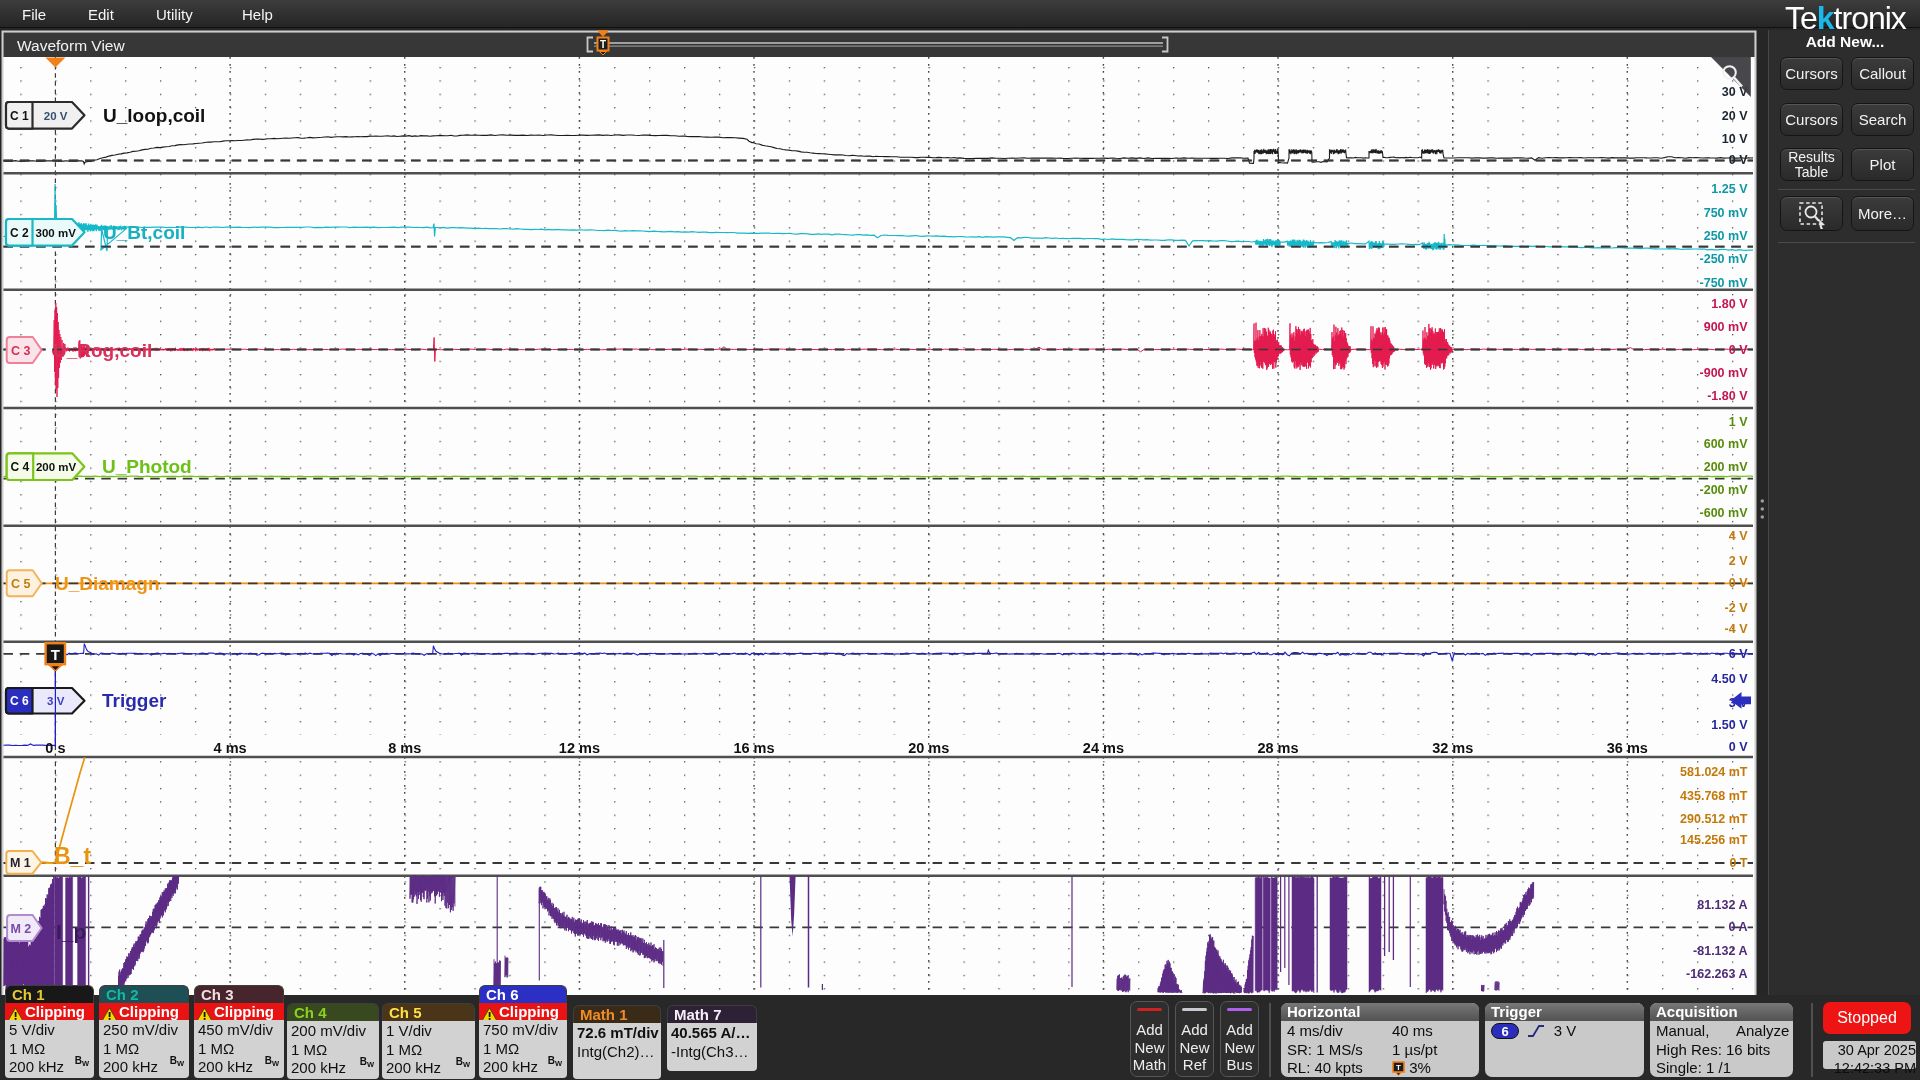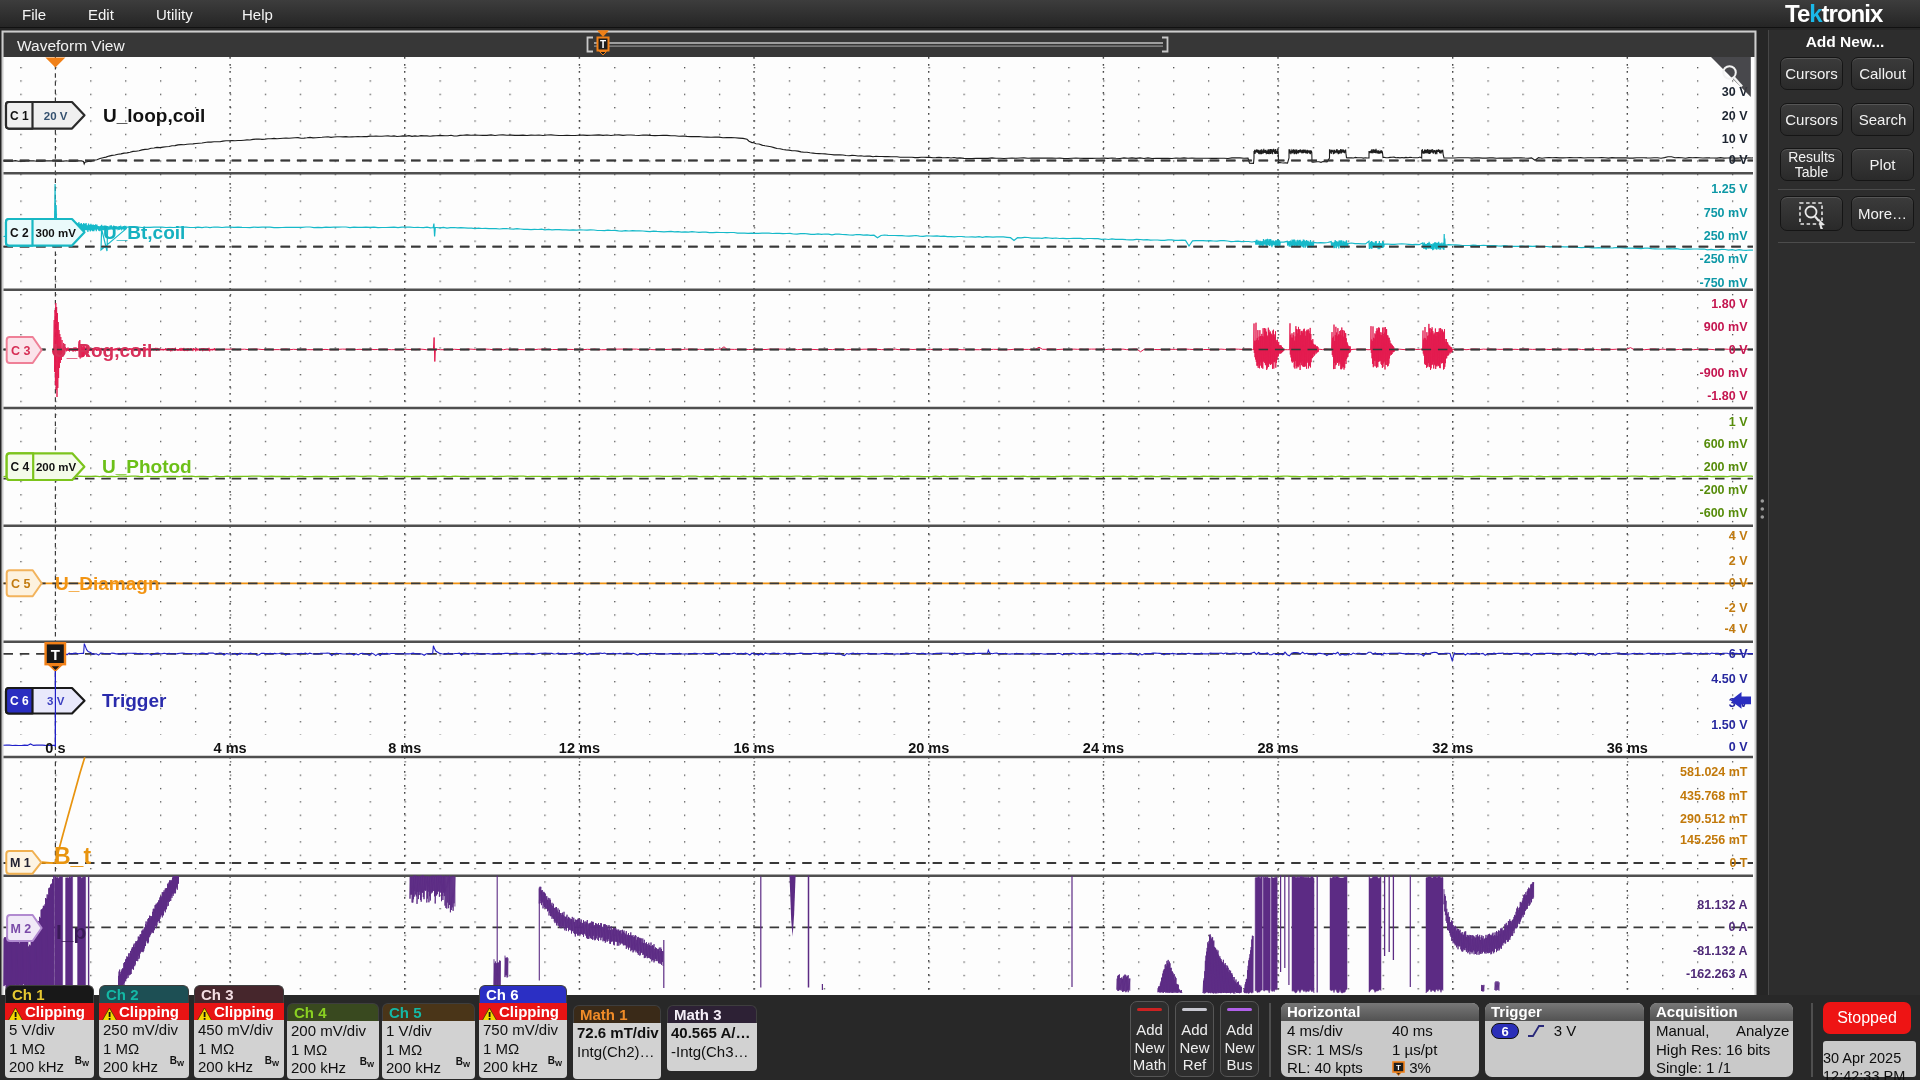--- a/index.html
+++ b/index.html
@@ -1,38 +1,38 @@
 <!DOCTYPE html>
 <html><head><meta charset="utf-8"><style>
 *{margin:0;padding:0;box-sizing:border-box}
 body{width:1920px;height:1080px;background:#262626;font-family:"Liberation Sans",sans-serif;position:relative;overflow:hidden}
 #menubar{position:absolute;left:0;top:0;width:1920px;height:28px;background:linear-gradient(#3d3d3d,#252525);border-bottom:1px solid #111;color:#f5f5f5;font-size:15px}
 #menubar span{position:absolute;top:6px}
-#logo{position:absolute;left:1785px;top:0px;font-size:24px;font-weight:bold;color:#fff;letter-spacing:-1px}
+#logo{position:absolute;left:1785px;top:0px;font-size:32px;font-weight:normal;color:#fff;letter-spacing:-1px}
 #logo b{color:#1ab8e8}
 #plotsvg{position:absolute;left:0;top:0}
 #sidebar{position:absolute;left:1768px;top:30px;width:152px;height:965px;background:#2d2d2d;border-left:1px solid #474747}
 #sidebar .ttl{position:absolute;left:0;width:152px;top:3px;text-align:center;color:#fff;font-weight:bold;font-size:15.5px}
 .sbtn{position:absolute;width:63px;height:33px;background:linear-gradient(#3b3b3b,#2a2a2a);border:1px solid #151515;border-radius:7px;box-shadow:inset 0 1px 0 #565656;color:#f2f2f2;font-size:15px;display:flex;align-items:center;justify-content:center;text-align:center}
 .sdiv{position:absolute;left:9px;width:137px;height:1px;background:#4c4c4c}
 #toolbar{position:absolute;left:0;top:995px;width:1920px;height:85px;background:#282828}
 .bdg{position:absolute;font-size:15px}
 .bhead{border-radius:6px 6px 0 0;font-weight:bold;padding:0 6px;line-height:17px;height:18px;border:1px solid #3e3e3e;border-bottom:none}
 .bclip{background:#e81414;color:#fff;font-weight:bold;height:17px;line-height:16px;padding:0 2px;display:flex;align-items:flex-end}
 .bbody{background:#d2d2d2;color:#101010;padding:1px 4px 0 4px;height:58px;line-height:18.6px;border-radius:0 0 4px 4px;position:relative}
 .bw{position:absolute;right:5px;bottom:4px;font-size:10px;font-weight:bold;color:#111}
 .bw i{font-style:normal;font-size:7.5px;vertical-align:-2px}
 .panel{position:absolute;top:1003px;height:74px;border-radius:7px;overflow:hidden;background:#c9c9c9}
 .phead{background:linear-gradient(#787878,#525252);color:#fff;font-weight:bold;font-size:15px;height:18px;line-height:17px;padding:0 6px}
 .pbody{font-size:15px;color:#0d0d0d;padding:1px 6px;line-height:18.6px;position:relative}
 .addbtn{position:absolute;top:1001px;width:39px;height:76px;background:#2e2e2e;border:1px solid #565656;border-radius:7px;color:#ededed;font-size:15px;text-align:center;line-height:17.5px;padding-top:19px}
 .addbtn u{position:absolute;left:6px;right:6px;top:6px;height:2.6px;text-decoration:none;border-radius:2px}
 .tdiv{position:absolute;top:1003px;width:2px;height:74px;background:#4f4f4f}
 #stopped{position:absolute;left:1823px;top:1002px;width:88px;height:32px;background:#ee1414;border-radius:7px;color:#fff;font-weight:normal;font-size:16px;text-align:center;line-height:31px}
-#dtime{position:absolute;left:1823px;top:1041px;width:93px;height:36px;background:#c9c9c9;border-radius:3px;color:#0d0d0d;font-size:14.5px;text-align:left;line-height:17.5px;padding-top:9px}
+#dtime{position:absolute;left:1823px;top:1041px;width:93px;height:28px;background:#c9c9c9;border-radius:3px;color:#0d0d0d;font-size:14.5px;text-align:right;line-height:17.5px;padding-top:1px}
 </style></head>
 <body>
 <div id="menubar">
  <span style="left:22px">File</span>
     <span style="left:88px">Edit</span>
  <span style="left:156px">Utility</span>
     <span style="left:242px">Help</span>
 </div>
 <div id="logo">Te<b>k</b>tronix</div>
 <svg id="plotsvg" width="1920" height="1080" viewBox="0 0 1920 1080" font-family="Liberation Sans, sans-serif">
@@ -282,38 +282,38 @@
         <rect x="7.7" y="5" width="1.8" height="5" fill="#111"></rect>
         <rect x="7.7" y="11" width="1.8" height="1.8" fill="#111"></rect>
       </svg>Clipping</div>
     <div class="bbody">450 mV/div<br>1 MΩ<br>200 kHz<span class="bw">B<i>W</i></span></div>
   </div>
 <div class="bdg" style="left:287px;top:1003px;width:92px">
     <div class="bhead" style="background:#39491f;color:#8ad122">Ch 4</div>
     <div class="bbody">200 mV/div<br>1 MΩ<br>200 kHz<span class="bw">B<i>W</i></span></div>
   </div>
 <div class="bdg" style="left:382px;top:1003px;width:93px">
-    <div class="bhead" style="background:#4a3518;color:#14b8a6">Ch 5</div>
+    <div class="bhead" style="background:#4a3518;color:#fde047">Ch 5</div>
     <div class="bbody">1 V/div<br>1 MΩ<br>200 kHz<span class="bw">B<i>W</i></span></div>
   </div>
 <div class="bdg" style="left:479px;top:985px;width:88px">
     <div class="bhead" style="background:#2b2fc4;color:#ffffff">Ch 6</div>
     <div class="bclip"><svg width="17" height="15" viewBox="0 0 17 15" style="margin:0 1px -2px 0">
         <polygon points="8.5,1 16,14 1,14" fill="#f5d800" stroke="#3a3a00" stroke-width="0.8"></polygon>
         <rect x="7.7" y="5" width="1.8" height="5" fill="#111"></rect>
         <rect x="7.7" y="11" width="1.8" height="1.8" fill="#111"></rect>
       </svg>Clipping</div>
     <div class="bbody">750 mV/div<br>1 MΩ<br>200 kHz<span class="bw">B<i>W</i></span></div>
   </div>
 <div class="bdg" style="left:573px;top:1005px;width:88px">
     <div class="bhead" style="background:#3a2a18;color:#f08c28">Math 1</div>
     <div class="bbody" style="height:56px;white-space:nowrap;overflow:hidden"><b style="font-size:15px">72.6 mT/div</b><br>Intg(Ch2)…</div>
   </div>
 <div class="bdg" style="left:667px;top:1005px;width:90px">
-    <div class="bhead" style="background:#2d2135;color:#f5eef8">Math 3</div>
+    <div class="bhead" style="background:#2d2135;color:#f5eef8">Math 7</div>
     <div class="bbody" style="height:48px;white-space:nowrap;overflow:hidden"><b style="font-size:15px">40.565 A/…</b><br>-Intg(Ch3…</div>
   </div>
 
 <div class="addbtn" style="left:1130px"><u style="background:#cc2222"></u>Add<br>New<br>Math</div>
 <div class="addbtn" style="left:1175px"><u style="background:#c8c8d0"></u>Add<br>New<br>Ref</div>
 <div class="addbtn" style="left:1220px"><u style="background:#b060e8"></u>Add<br>New<br>Bus</div>
 <div class="tdiv" style="left:1269px"></div>
 <div class="tdiv" style="left:1811px"></div>
 
 <div class="panel" style="left:1281px;width:198px">

